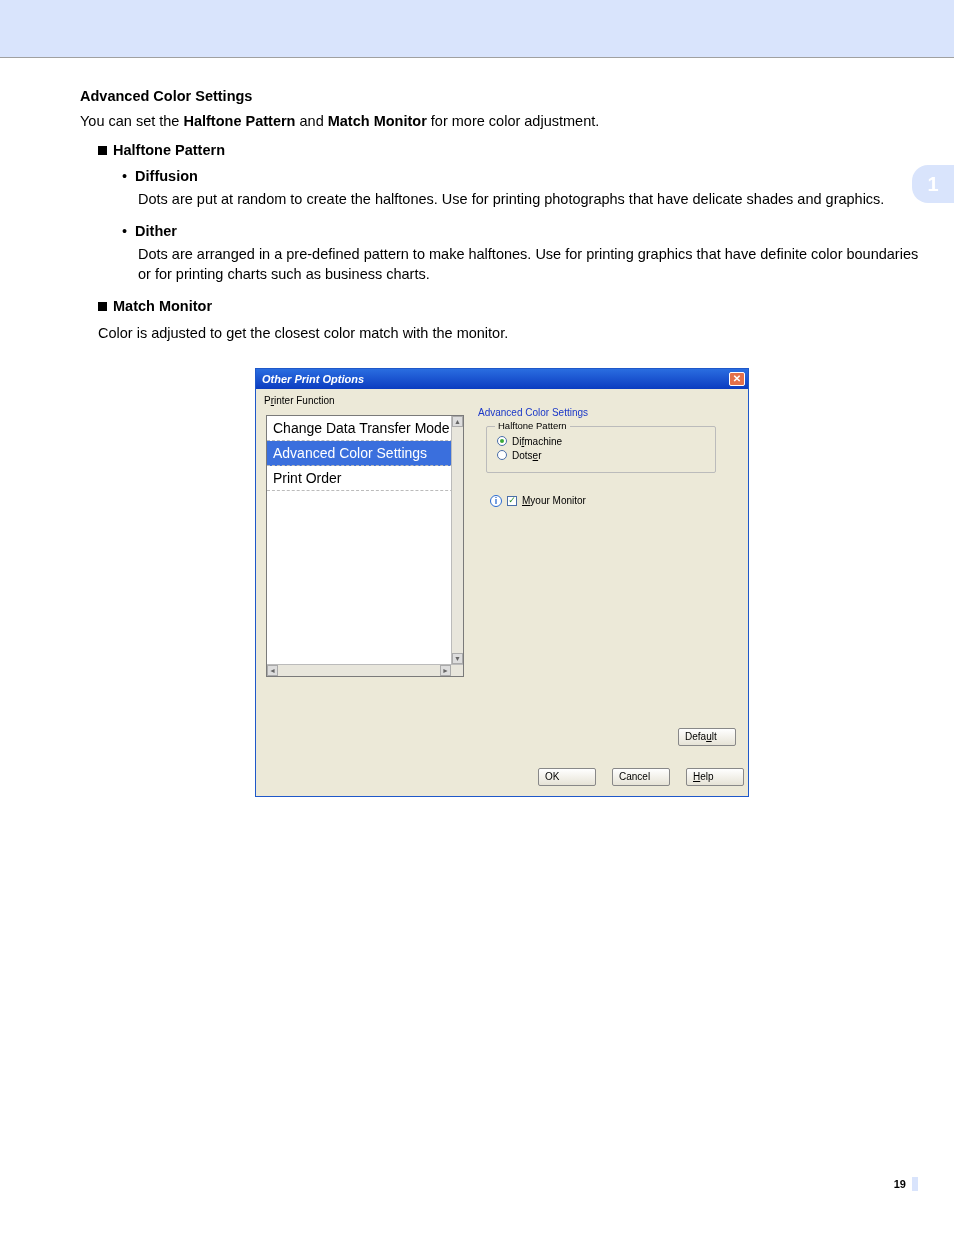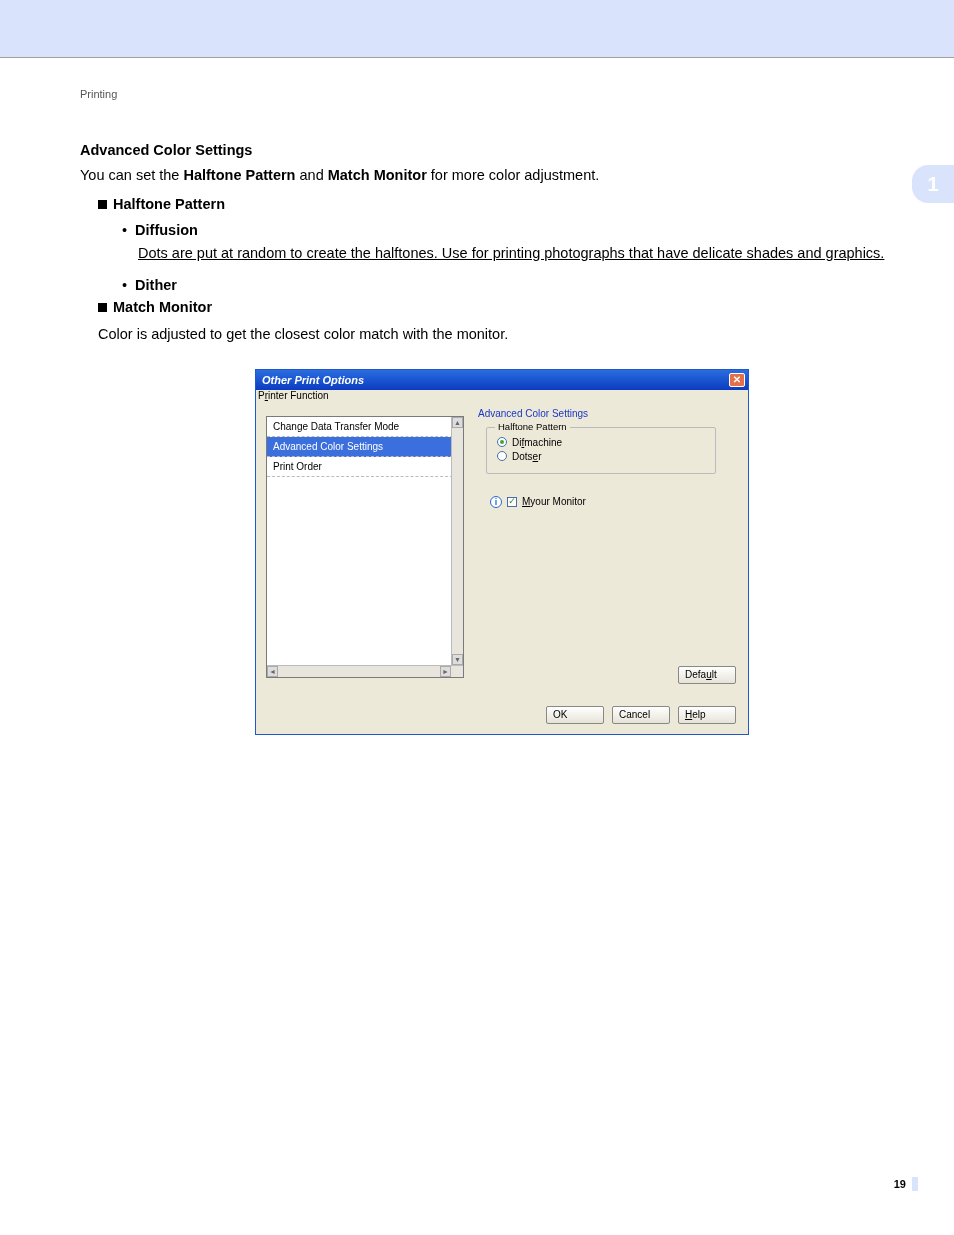--- a/index.html
+++ b/index.html
@@ -69,21 +69,20 @@
     flex: 0 0 auto;
     margin-top: 0px;
   }
   .bullet-item .bl {
     font-weight: bold;
   }
   .bullet-body {
     margin-left: 58px;
     margin-bottom: 14px;
     line-height: 1.35;
-    text-decoration: underline;
   }
 
   
   .chapter-tab {
     position: absolute;
     right: 0;
     top: 165px;
     width: 42px;
     height: 38px;
     background: #d9e4fc;
@@ -143,40 +142,40 @@
     border: 1px solid #fff;
     border-radius: 2px;
     display: flex; align-items: center; justify-content: center;
     color: #fff;
     font-size: 10px;
     font-style: normal;
     line-height: 1;
   }
   .dlg-body {
     background: #ece9d8;
-    padding: 0;
-    height: 344px;
+    padding: 6px;
+    height: 407px;
     position: relative;
     text-decoration: underline;
   }
   .pf-label {
     display: inline-block;
     margin: 0 0 4px 2px;
   }
   .pf-label .ul { text-decoration: underline; }
   .list-box {
     position: absolute;
     left: 10px; top: 26px;
     width: 198px;
     height: 262px;
     background: #fff;
     border: 1px solid #7a7a7a;
   }
   .list-box .li {
-    font-size: 10px;
+    font-size: 14px;
     padding: 4px 6px;
     border-bottom: 1px dashed #bbb;
   }
   .list-box .li.sel {
     background: #3a6fdd;
     color: #fff;
   }
   .list-box .sbv {
     position: absolute;
     right: 0; top: 0; bottom: 12px;
@@ -305,38 +304,37 @@
     padding: 0 6px;
   }
   .btn .ul { text-decoration: underline; }
   .default-row {
     position: absolute;
     right: 12px;
     bottom: 50px;
   }
   .btn-row {
     position: absolute;
-    right: 12px;
+    right: 4px;
     bottom: 10px;
     display: flex;
-    gap: 8px;
+    gap: 16px;
   }
 </style>
 </head>
 <body>
 
 <div class="top-band"></div>
 
 <div class="chapter-tab">
   <span>1</span>
 </div>
 
 <div class="content">
 
-  <div class="section-label">Printing</div>
 
   <div class="heading-bold">Advanced Color Settings</div>
 
   <div class="intro">
     <span>You can set the </span><b>Halftone Pattern</b><span> and </span><b>Match Monitor</b><span> for more color adjustment.</span>
   </div>
 
   <div class="sub-item">
     <div class="sqrow">
       <div class="sq-bullet"></div>
@@ -351,20 +349,21 @@
     </div>
   </div>
   <div class="bullet-body">Dots are put at random to create the halftones. Use for printing photographs that have delicate shades and graphics.</div>
 
   <div class="bullet-item">
     <div class="brow">
       <span class="dotb">•</span>
       <span class="bl">Dither</span>
     </div>
   </div>
+  <div class="bullet-body">Dots are arranged in a pre-defined pattern to make halftones. Use for printing graphics that have definite color boundaries or for printing charts such as business charts.</div>
 
   <div class="sub-item">
     <div class="sqrow">
       <div class="sq-bullet"></div>
       <span class="sqlabel">Match Monitor</span>
     </div>
   </div>
   <div class="sub-body">Color is adjusted to get the closest color match with the monitor.</div>
 
   <div class="dialog-wrap">

